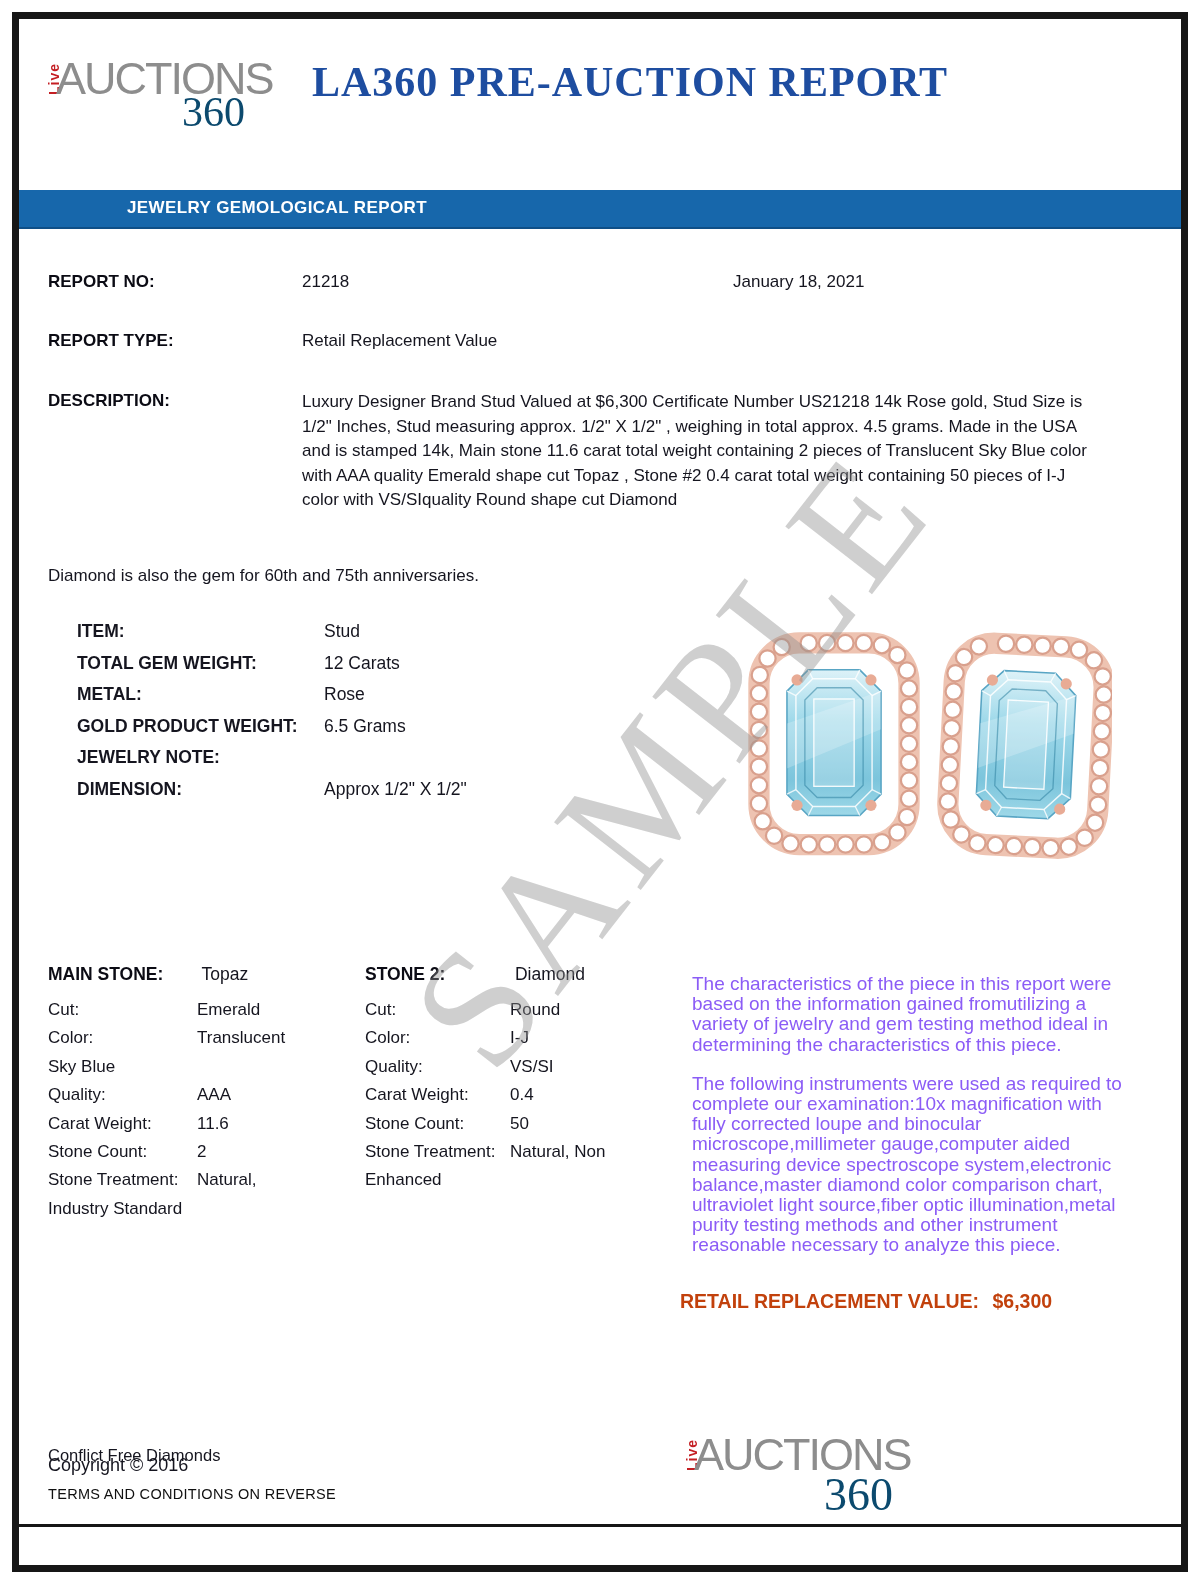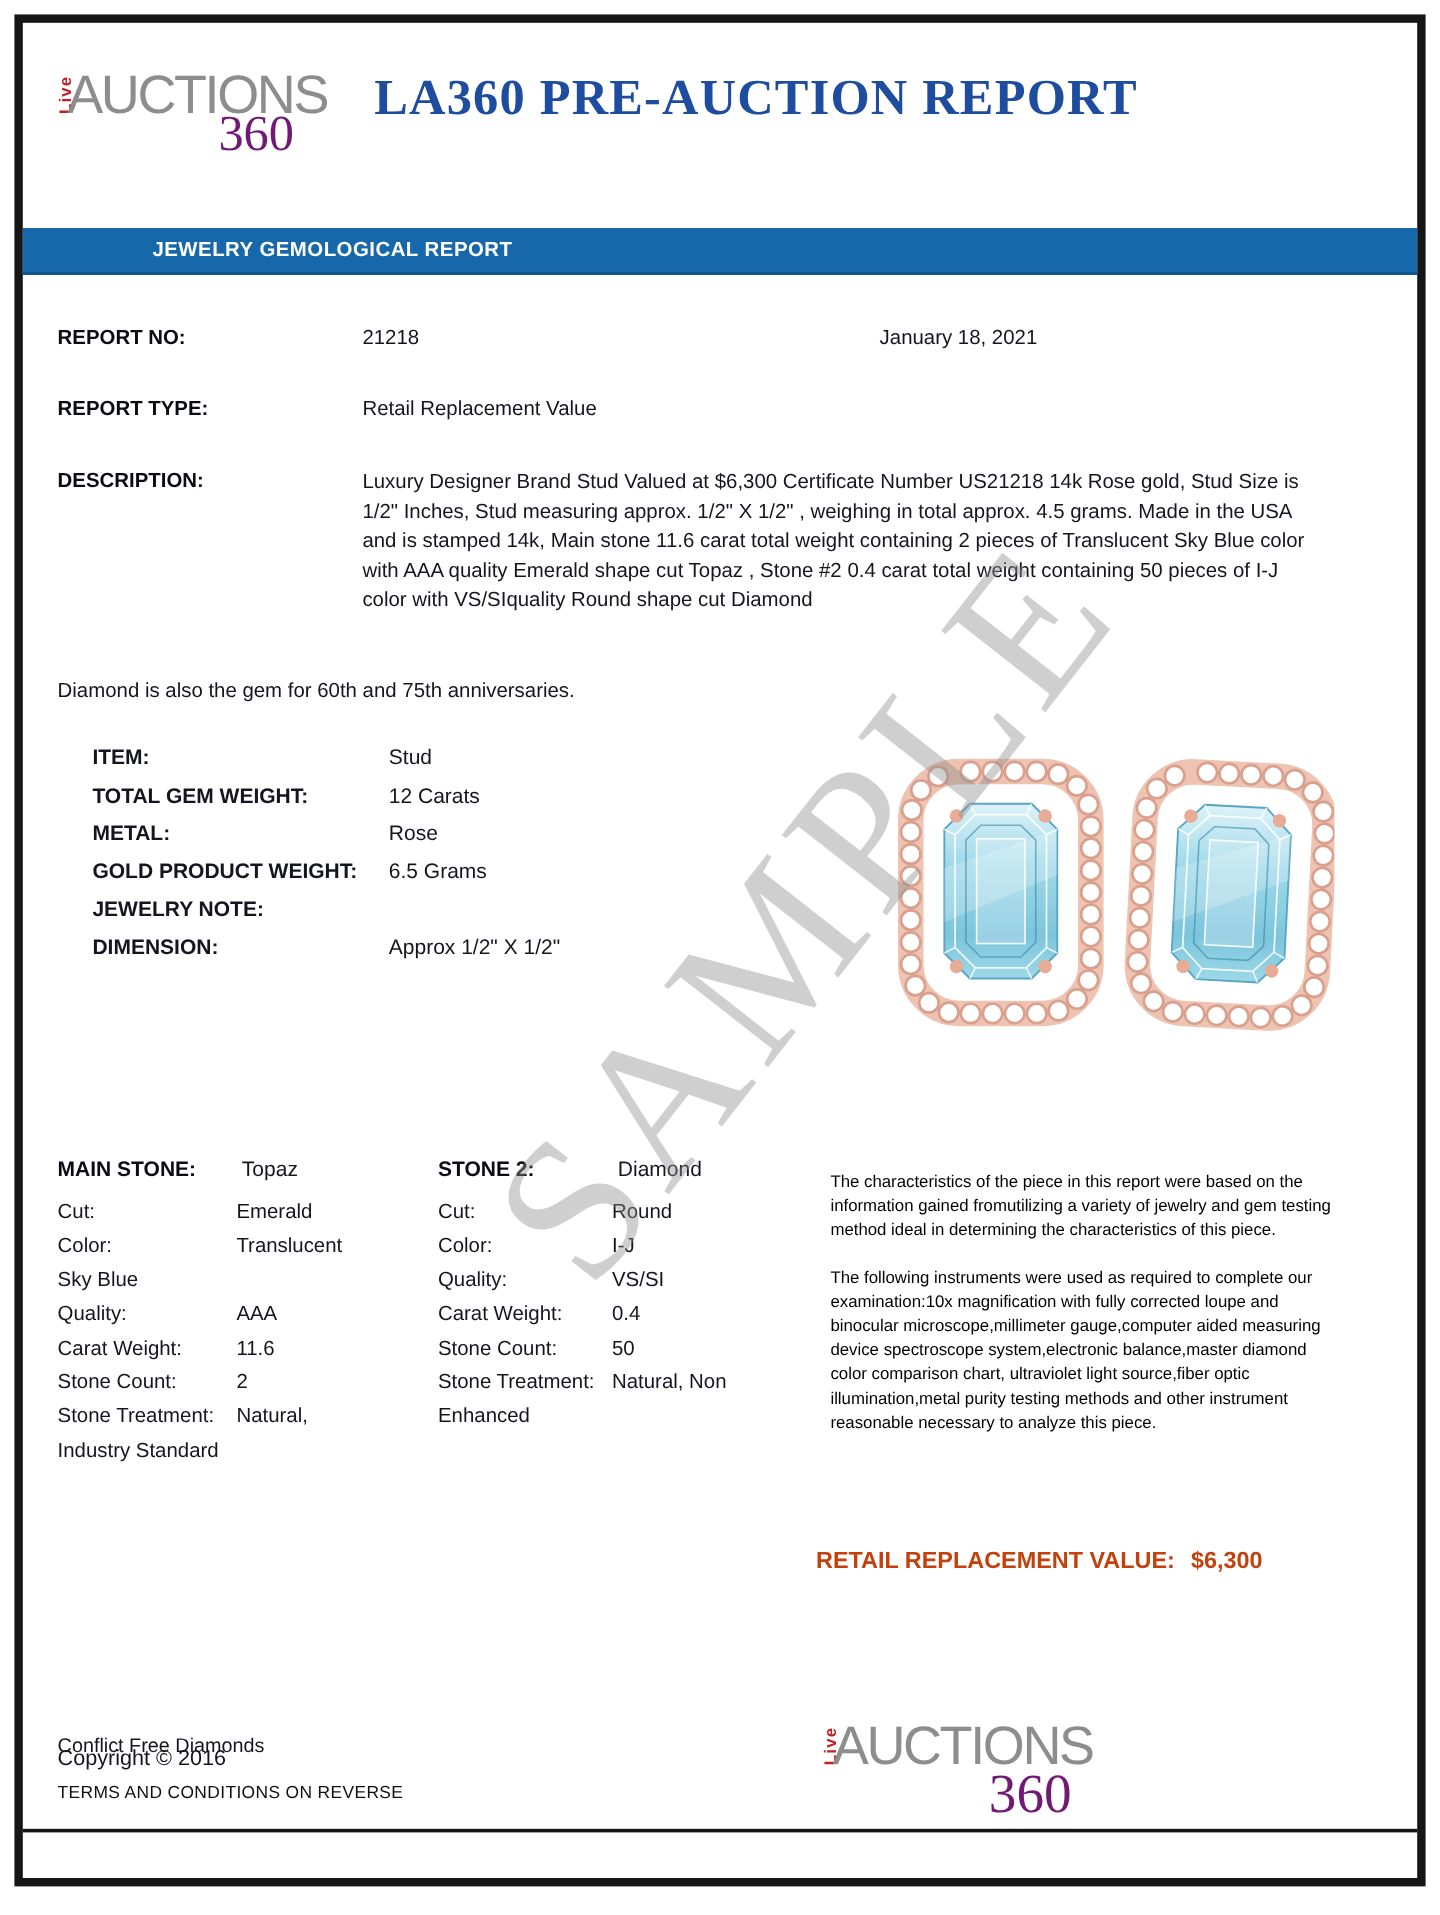--- a/index.html
+++ b/index.html
@@ -16,33 +16,33 @@
          color:#1e4da0;letter-spacing:1px;text-align:center;}
   .lbl{font-weight:bold;color:#0b0b14;}
   .t17{font-size:17px;}
   .desc{font-size:17px;line-height:24.6px;}
   .fieldrow{display:flex;height:31.6px;align-items:flex-start;font-size:17.5px;margin-left:29px;}
   .fieldrow .fl{width:247px;font-weight:bold;flex:none;}
   .stonehead{font-size:17.5px;height:36px;}
   .stoneline{display:flex;height:28.4px;font-size:17px;}
   .ms .sl{width:149px;flex:none;}
   .s2 .sl{width:145px;flex:none;}
-  .notes{font-size:14px;line-height:20.2px;color:#000000;}
+  .notes{font-size:19px;line-height:20.2px;color:#8b5cf6;}
   .notes p{margin:0;}
   .notes p + p{margin-top:19px;}
   .watermark{position:absolute;left:310px;top:670px;width:720px;height:180px;line-height:180px;
              text-align:center;transform:rotate(-52deg);font-family:"Liberation Serif",serif;
              font-size:168px;letter-spacing:10px;color:#8e8e8e;opacity:0.42;z-index:6;
              pointer-events:none;}
   .logo{position:absolute;width:260px;height:100px;}
   .logo .live{position:absolute;left:6px;top:47px;transform:rotate(-90deg);transform-origin:0 0;
               font-size:14px;font-weight:bold;color:#c41e23;letter-spacing:1px;}
   .logo .auc{position:absolute;left:16px;top:8px;font-size:45px;line-height:1;
              letter-spacing:-2px;color:#8d8d8d;}
-  .logo .num{position:absolute;font-family:"Liberation Serif",serif;color:#701a75;}
+  .logo .num{position:absolute;font-family:"Liberation Serif",serif;color:#0c4a6e;}
   .terms-line{position:absolute;left:19px;top:1524px;width:1162px;border-top:3px solid #161616;}
   .retail{font-size:19.5px;font-weight:bold;color:#c2410c;}
 </style>
 </head>
 <body>
 
 <div class="canvas">
 
   <div class="frame"></div>
 

